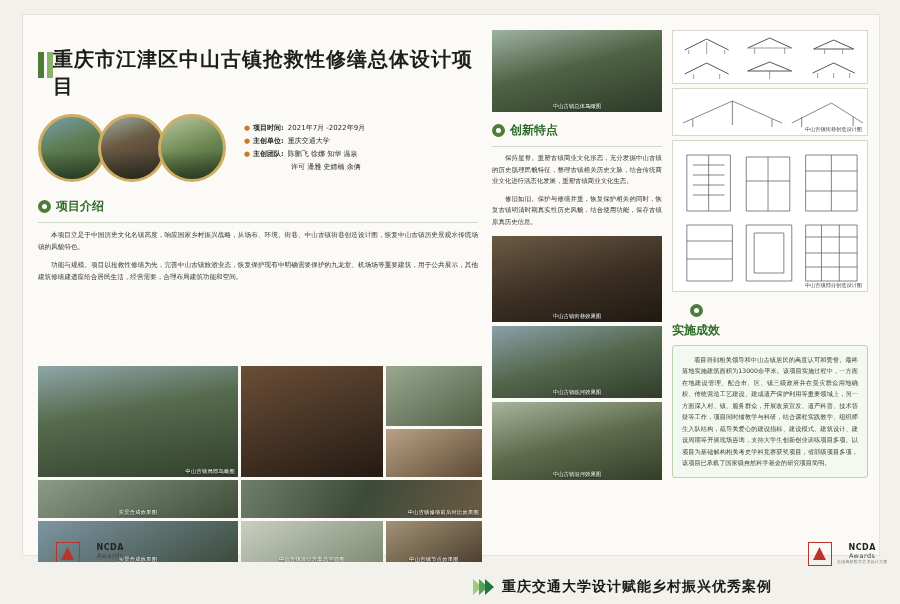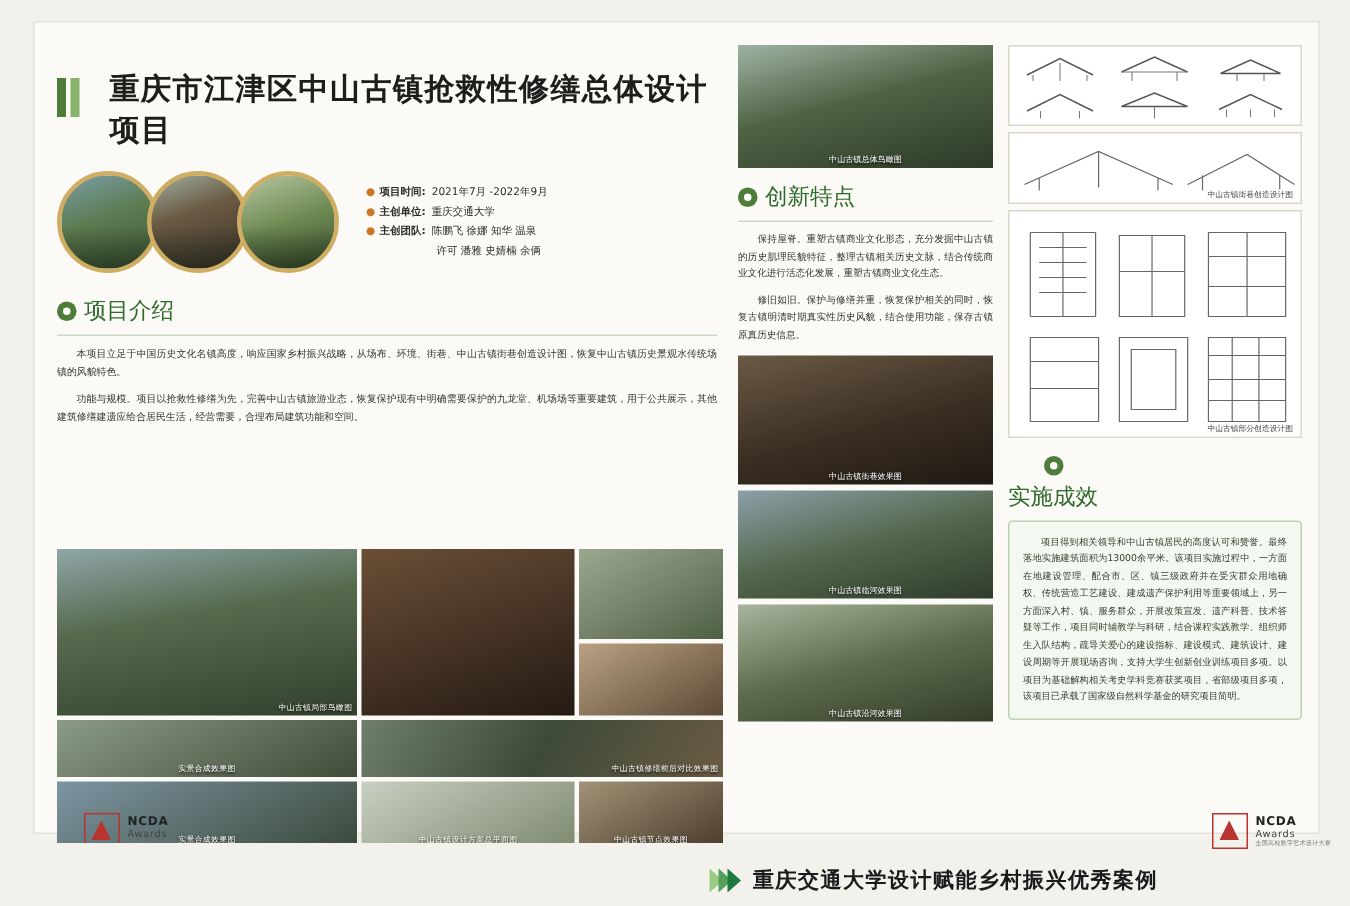--- a/index.html
+++ b/index.html
@@ -4,21 +4,21 @@
 <style>
   html,body{margin:0;padding:0;background:#c9c9c9;}
   body{width:900px;height:604px;font-family:"DejaVu Sans","Liberation Sans",sans-serif;}
   .poster{position:relative;width:900px;height:604px;background:#f2f1ec;overflow:hidden;}
   .frame{position:absolute;left:22px;top:14px;width:856px;height:540px;background:#fbfaf6;border:1px solid #e4e2d9;}
   .leftcol{position:absolute;left:38px;top:30px;width:440px;height:508px;}
   .midcol{position:absolute;left:492px;top:30px;width:170px;height:508px;}
   .rightcol{position:absolute;left:672px;top:30px;width:196px;height:508px;}
 
   
-  .titlewrap{position:relative;margin-top:16px;display:flex;gap:20px;align-items:flex-start;}
+  .titlewrap{position:relative;margin-top:16px;display:flex;gap:0;align-items:flex-start;}
   .titlebars{display:flex;gap:3px;margin-top:6px;}
   .titlebars i{display:block;width:6px;height:26px;background:#4e7d3a;}
   .titlebars i:nth-child(2){background:#89b36a;}
   .ptitle{font-family:"DejaVu Sans",sans-serif;font-size:20px;font-weight:bold;color:#1d1d1b;line-height:1.35;letter-spacing:1px;}
 
   
   .headrow{display:flex;align-items:center;margin-top:14px;gap:10px;}
   .circles{display:flex;}
   .circ{width:62px;height:62px;border-radius:50%;border:3px solid #cfae63;margin-right:-8px;overflow:hidden;position:relative;}
   .circ.c1{background:linear-gradient(160deg,#7b9ea8 0%,#5c7c52 45%,#3f5a37 100%);}
@@ -29,21 +29,21 @@
   .meta .line{display:flex;}
   .meta .dot{width:9px;color:#cc7722;font-size:7px;}
   .meta .k{font-weight:bold;white-space:nowrap;}
   .meta .v{margin-left:4px;}
   .meta .team2{margin-left:9px;padding-left:34px;}
 
   
   .sechead{display:inline-flex;align-items:center;gap:5px;margin-top:16px;}
   .sechead .ic{width:13px;height:13px;border-radius:50%;background:#4e7d3a;position:relative;}
   .sechead .ic::after{content:"";position:absolute;left:4px;top:4px;width:5px;height:5px;border-radius:50%;background:#fff;}
-  .sechead .tx{font-size:15px;font-weight:normal;color:#2f6b2a;}
+  .sechead .tx{font-size:12px;font-weight:bold;color:#2f6b2a;}
   .secline{height:1px;background:#cfd8c6;margin-top:5px;}
 
   .body p{font-size:6.6px;color:#333;line-height:1.75;margin:7px 0 0 0;text-align:justify;text-indent:13px;}
 
   
   .grid{position:absolute;left:0;top:336px;width:440px;height:190px;display:grid;grid-template-columns:200px 142px 96px;grid-template-rows:60px 48px 38px 44px;gap:3px;}
   .ph{position:relative;overflow:hidden;background:#6d7a66;}
   .cap{position:absolute;right:3px;bottom:2px;font-size:5.2px;color:#fff;text-shadow:0 1px 2px rgba(0,0,0,.9);letter-spacing:.3px;}
   .cap.ctr{left:0;right:0;text-align:center;}
   .g1{grid-column:1;grid-row:1/3;background:linear-gradient(170deg,#8fa6a9 0%,#566b4e 40%,#32402c 100%);}
@@ -72,21 +72,21 @@
   .roofgrid{display:grid;grid-template-columns:repeat(3,1fr);gap:2px;padding:3px;}
   .roofcell{height:22px;position:relative;}
   .panelbox{position:relative;height:150px;}
   .greenbox{border:1px solid #bcd3b2;background:#f3f8f0;border-radius:3px;padding:8px 9px;margin-top:6px;}
   .greenbox p{font-size:6.2px;color:#35402f;line-height:1.85;margin:0;text-align:justify;text-indent:12px;}
 
   
   .logo{position:absolute;display:flex;align-items:center;gap:5px;}
   .logo .mark{width:22px;height:22px;border:1px solid #b9342e;position:relative;}
   .logo .mark::after{content:"";position:absolute;left:4px;top:4px;width:13px;height:13px;background:#b9342e;clip-path:polygon(50% 0,100% 100%,0 100%);}
-  .logo .lt{line-height:1.15;}
+  .logo .lt{line-height:1.15;text-align:center;}
   .logo .lt .a{font-size:8px;font-weight:bold;color:#222;letter-spacing:.5px;}
   .logo .lt .b{font-size:6.5px;color:#444;letter-spacing:.5px;}
   .logo .lt .c{font-size:4px;color:#777;letter-spacing:.2px;}
 
   .bottombar{position:absolute;left:0;bottom:0;width:796px;height:42px;background:#f2f1ec;}
   .ribbon{position:absolute;right:0;bottom:2px;height:30px;display:flex;align-items:center;}
   .chev{display:flex;align-items:center;margin-right:8px;}
   .chev i{display:block;width:0;height:0;border-left:9px solid #1d7a3c;border-top:8px solid transparent;border-bottom:8px solid transparent;margin-left:-3px;}
   .chev i:nth-child(1){border-left-color:#9ccb82;}
   .chev i:nth-child(2){border-left-color:#55a05b;}

